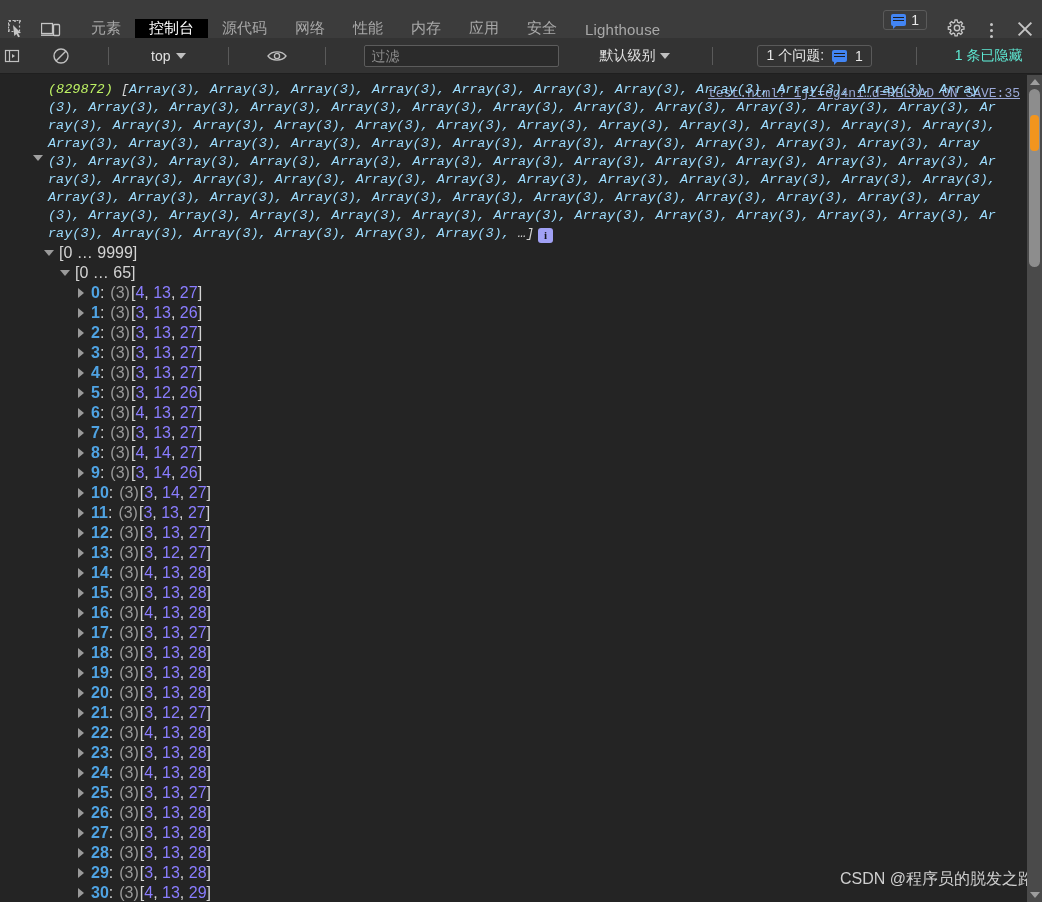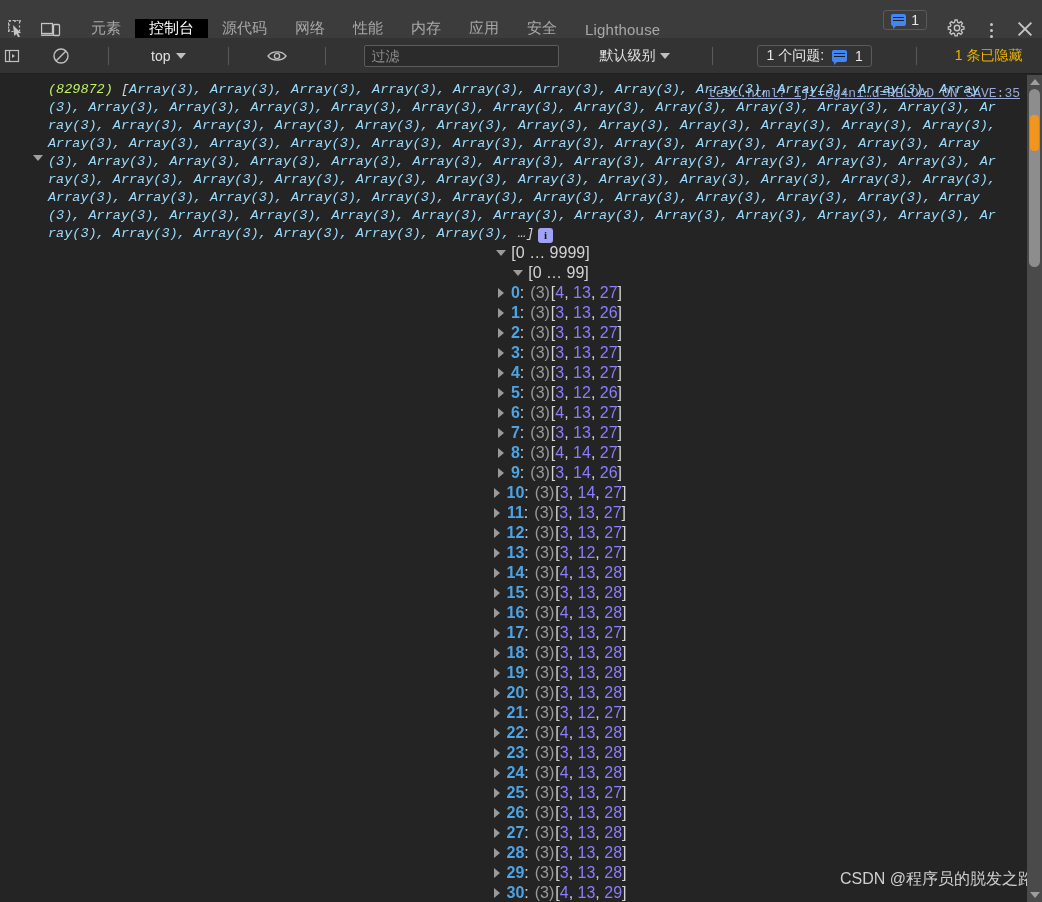--- a/index.html
+++ b/index.html
@@ -115,21 +115,21 @@
     font-family: "Liberation Sans", sans-serif;
   }
   #filter-input::placeholder { color: #8c8c8c; }
   #level-select { display:flex;align-items:center;gap:5px;color:#e0e0e0;font-size:14px;padding:0 4px;white-space:nowrap;}
   #issues-box {
     display:flex;align-items:center;gap:8px;
     border:1px solid #5a5a5a; border-radius:3px;
     padding:1px 8px; margin: 0 6px;
     color:#e8e8e8; font-size:14px; white-space:nowrap;
   }
-  #hidden-count { color:#eab308; font-size:14px; white-space:nowrap; margin-right:4px;}
+  #hidden-count { color:#5eead4; font-size:14px; white-space:nowrap; margin-right:4px;}
 
   
   #console {
     position: absolute;
     top: 75px; left: 0; right: 0; bottom: 0;
     background: #242424;
     overflow: hidden;
   }
   #msg-link {
     position:absolute; right: 22px; top: 11px;
@@ -180,21 +180,20 @@
     vertical-align: -2px;
     margin-left: 4px;
     font-family: "Liberation Serif", serif;
   }
 
   
   .tree-row {
     display: flex; align-items: center;
     height: 20px;
     white-space: nowrap;
-    justify-content: center;
   }
   .tri {
     width: 0; height: 0;
     border-left: 6px solid #9a9a9a;
     border-top: 5px solid transparent;
     border-bottom: 5px solid transparent;
     margin-right: 7px;
     flex: 0 0 6px;
   }
   .tri.open {
@@ -369,21 +368,21 @@
     <div id="preview-block" class="mono"><span class="count">(829872) </span><span class="brkt">[</span><span>Array(3), Array(3), Array(3), Array(3), Array(3), Array(3), Array(3), Array(3), Array(3), Array(3), Array(3), Array(3), Array(3), Array(3), Array(3), Array(3), Array(3), Array(3), Array(3), Array(3), Array(3), Array(3), Array(3), Array(3), Array(3), Array(3), Array(3), Array(3), Array(3), Array(3), Array(3), Array(3), Array(3), Array(3), Array(3), Array(3), Array(3), Array(3), Array(3), Array(3), Array(3), Array(3), Array(3), Array(3), Array(3), Array(3), Array(3), Array(3), Array(3), Array(3), Array(3), Array(3), Array(3), Array(3), Array(3), Array(3), Array(3), Array(3), Array(3), Array(3), Array(3), Array(3), Array(3), Array(3), Array(3), Array(3), Array(3), Array(3), Array(3), Array(3), Array(3), Array(3), Array(3), Array(3), Array(3), Array(3), Array(3), Array(3), Array(3), Array(3), Array(3), Array(3), Array(3), Array(3), Array(3), Array(3), Array(3), Array(3), Array(3), Array(3), Array(3), Array(3), Array(3), Array(3), Array(3), Array(3), Array(3), Array(3), </span><span class="brkt">…]</span><span class="info-badge">i</span></div>
   </div>
 
   <div id="tree">
     <div class="tree-row lvl1">
       <span class="tri open"></span>
       <span class="range-label">[0 … 9999]</span>
     </div>
     <div class="tree-row lvl2">
       <span class="tri open"></span>
-      <span class="range-label">[0 … 99]</span>
+      <span class="range-label">[0 … 65]</span>
     </div>
     <div id="rows-host">
         <div class="tree-row lvl3">
           <span class="tri"></span>
           <span class="idx-key">0</span>
           <span class="colon">:</span>
           <span class="len">(3)</span>
           <span class="arr">[<span class="num">4</span>, <span class="num">13</span>, <span class="num">27</span>]</span>
         </div>
         <div class="tree-row lvl3">

